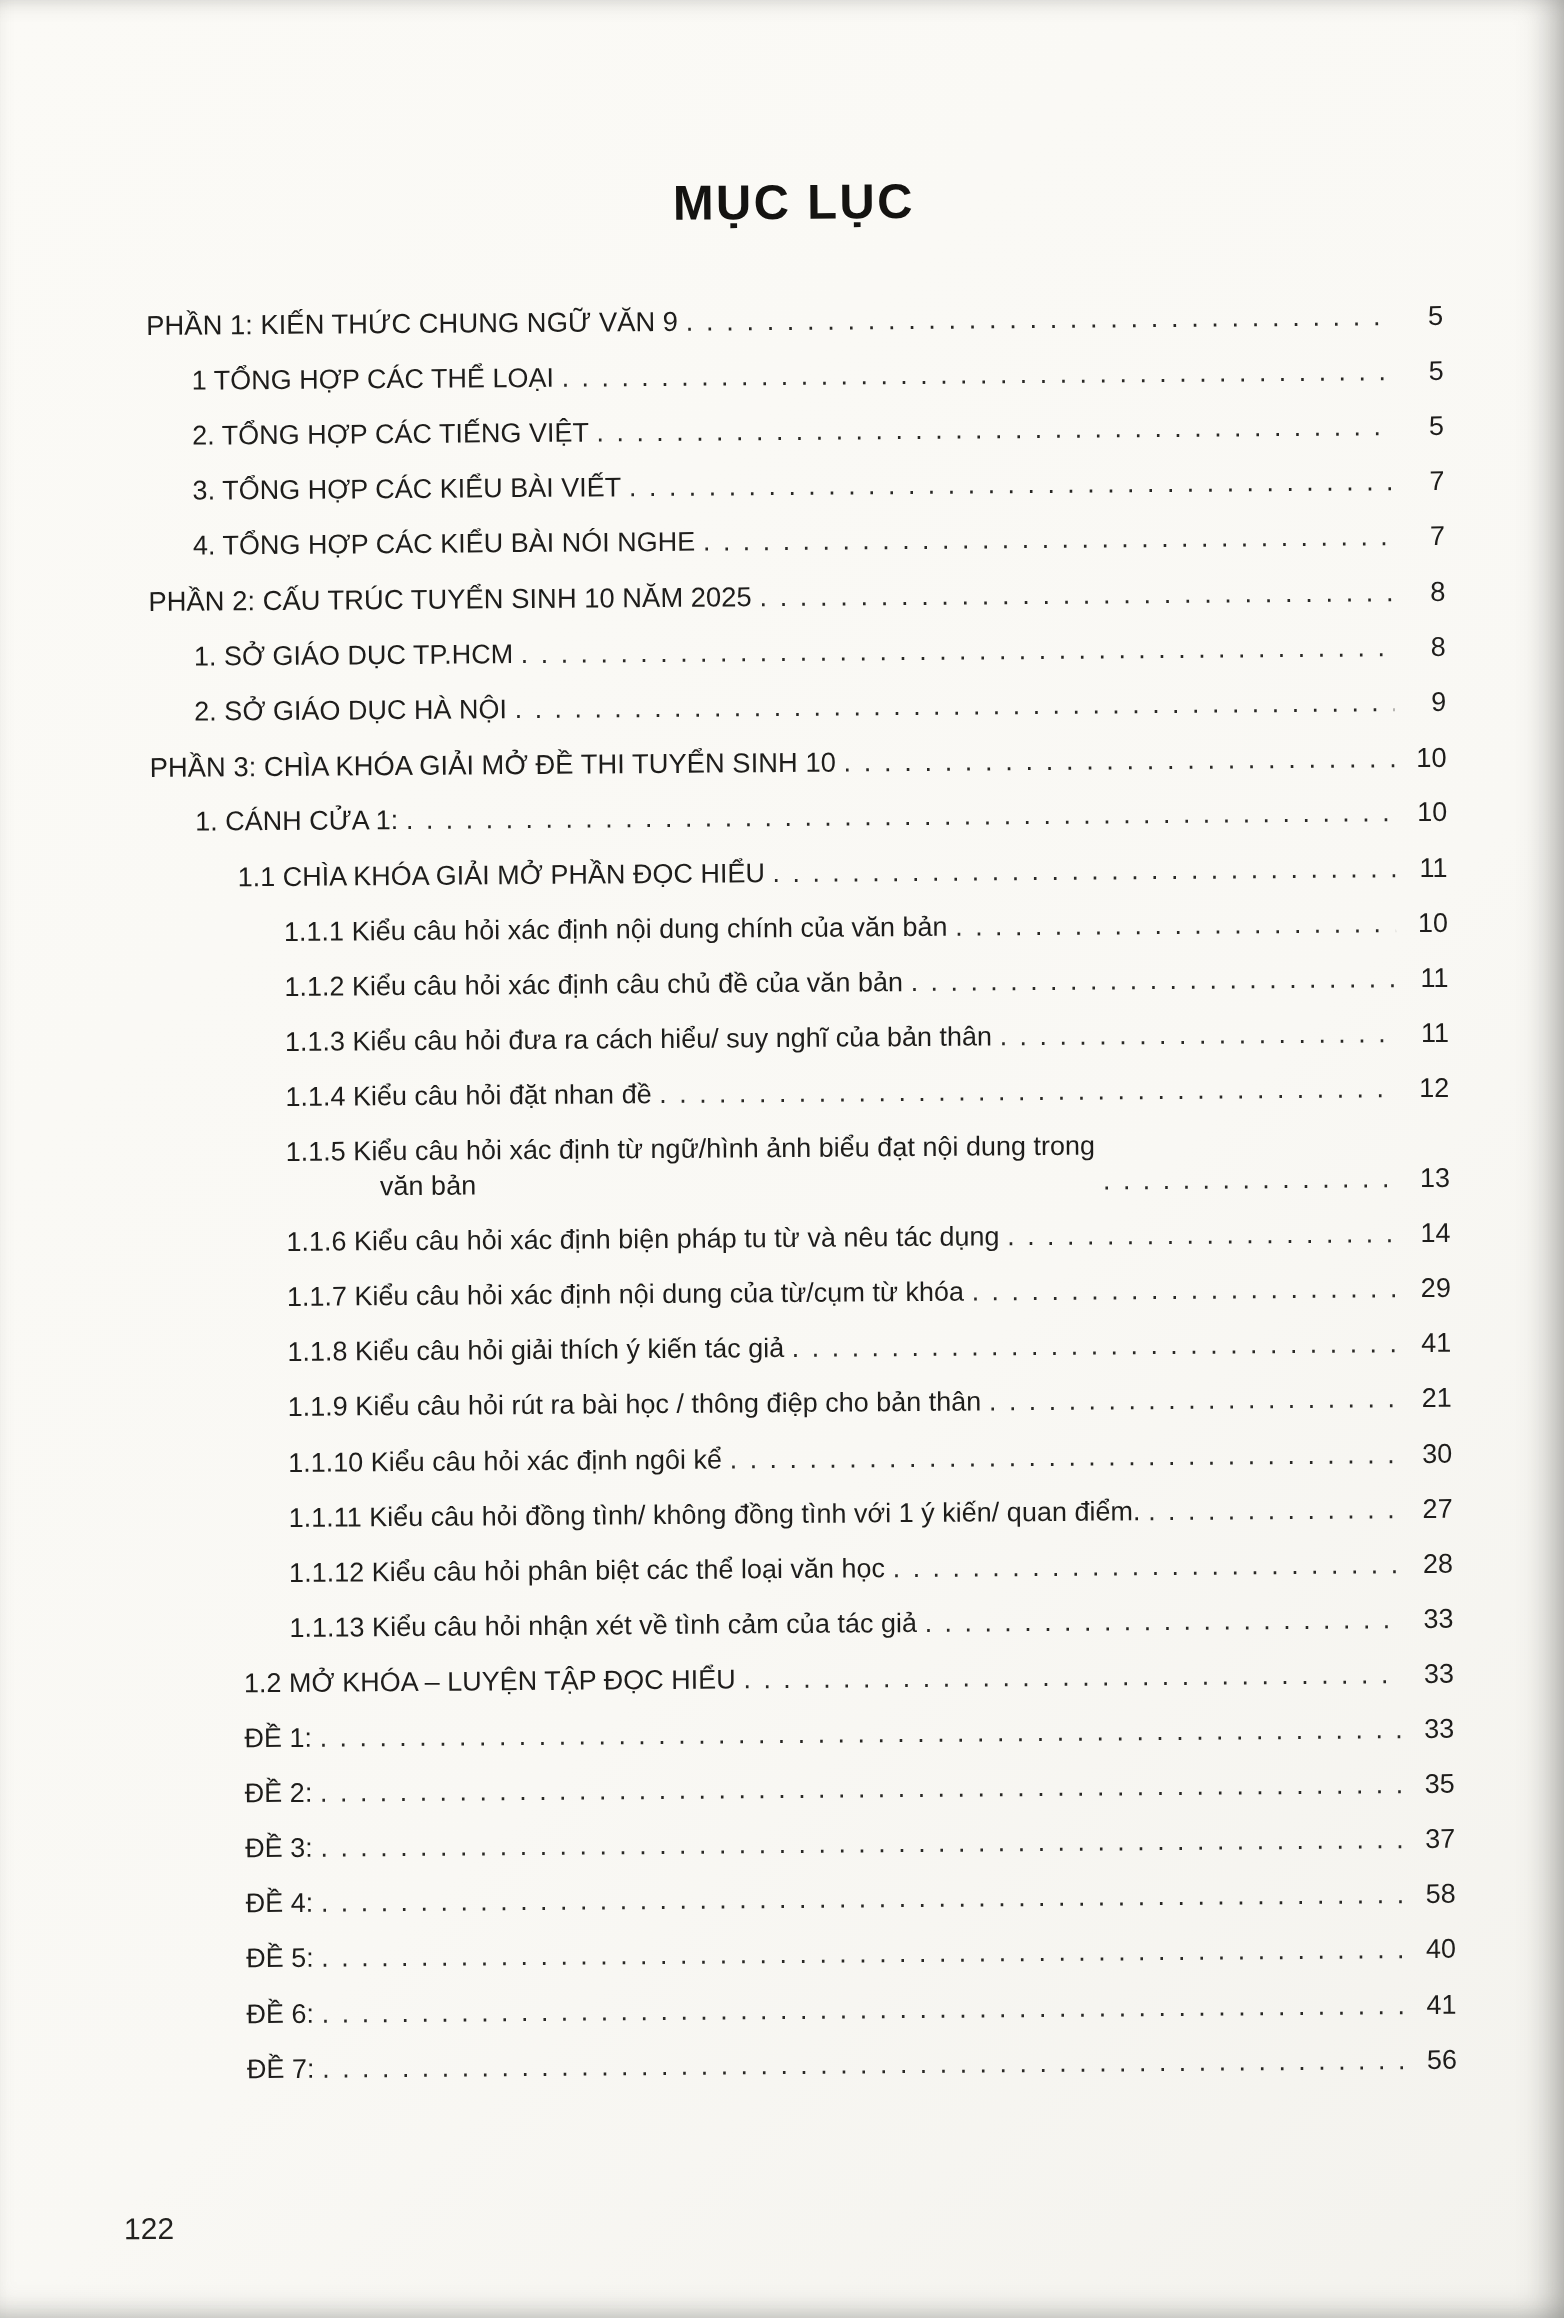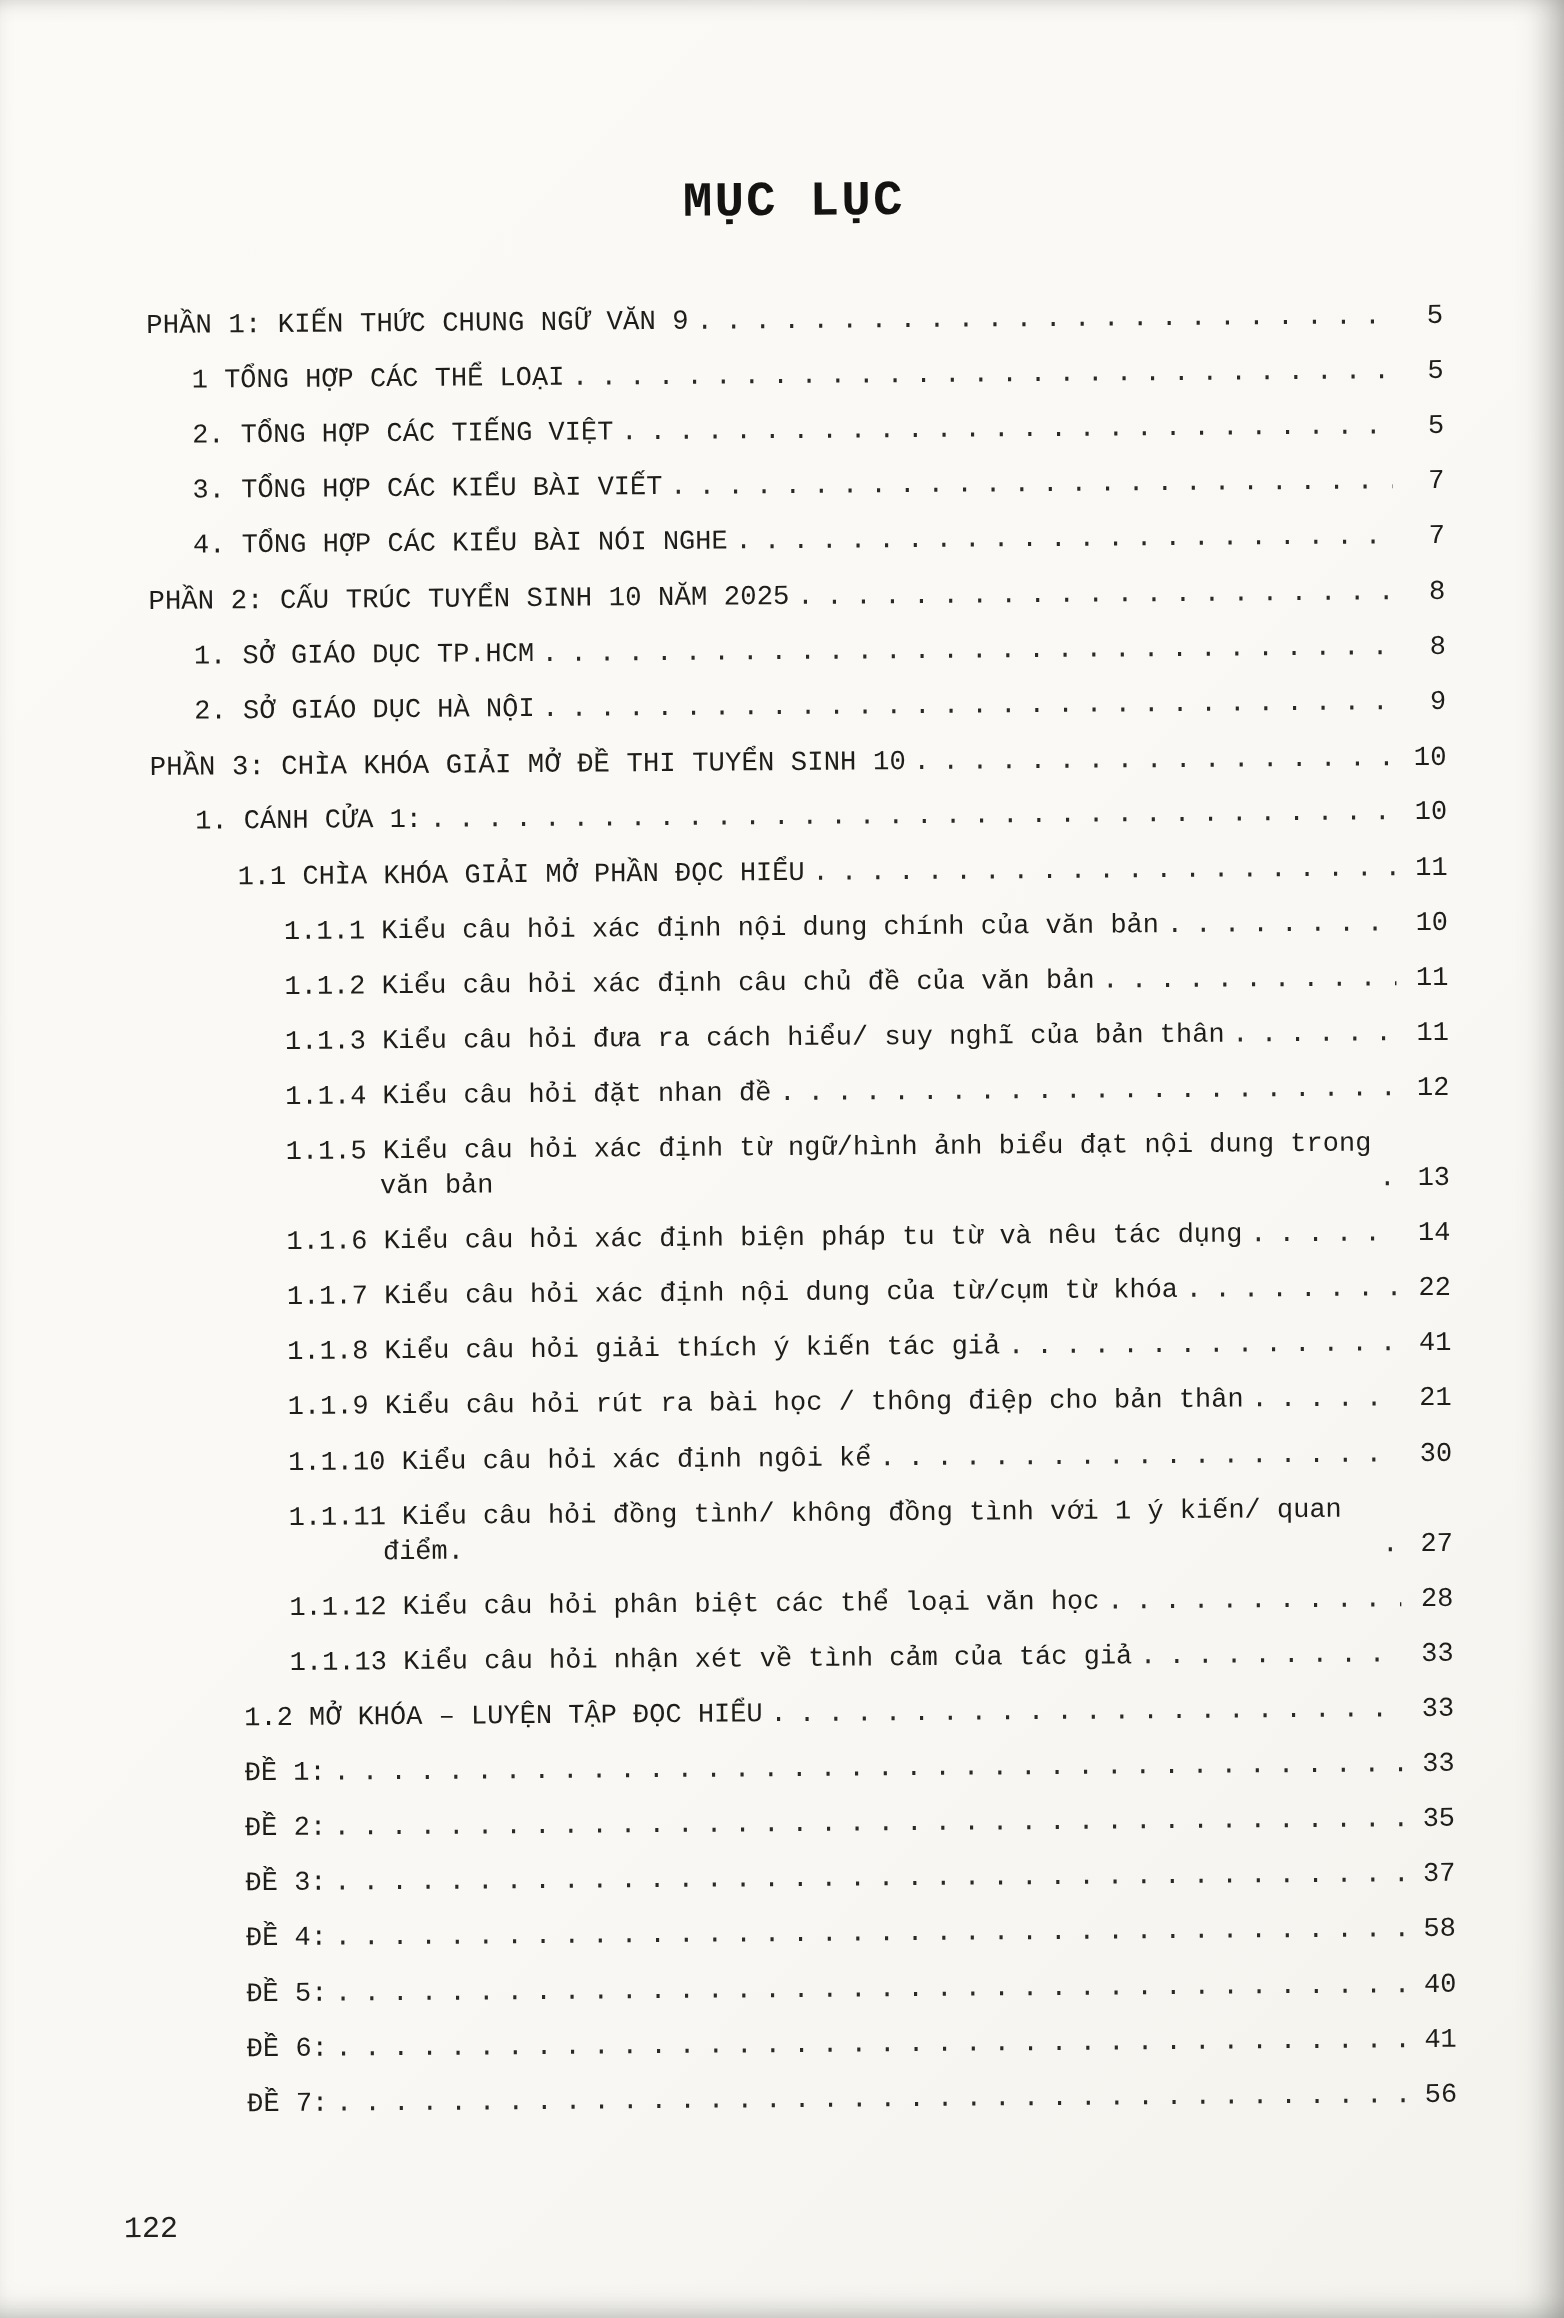--- a/index.html
+++ b/index.html
@@ -10,21 +10,21 @@
   .page {
     position: relative;
     width: 1564px;
     height: 2319px;
     background: linear-gradient(135deg, #fbfaf6 0%, #f9f8f4 60%, #f3f2ed 100%);
     box-shadow:
       inset -26px 0 32px -14px rgba(90, 92, 88, 0.45),
       inset 0 -20px 26px -14px rgba(110, 112, 106, 0.35),
       inset 0 14px 20px -15.5px rgba(140, 140, 135, 0.25);
     overflow: hidden;
-    font-family: Liberation Mono, monospace;
+    font-family: Liberation Sans, sans-serif;
     color: #1e1d1b;
   }
   .scan-content {
     position: absolute;
     top: 0;
     left: 0;
     right: 0;
     bottom: 0;
     padding: 174px 116px 0 151px;
     transform: rotate(-0.45deg);
@@ -172,21 +172,21 @@
           <span class="toc-page">13</span>
         </div>
         <div class="toc-row lvl-3">
           <span class="toc-label">1.1.6 Kiểu câu hỏi xác định biện pháp tu từ và nêu tác dụng</span>
           <span class="toc-dots">........................................................................................................................................................................................................</span>
           <span class="toc-page">14</span>
         </div>
         <div class="toc-row lvl-3">
           <span class="toc-label">1.1.7 Kiểu câu hỏi xác định nội dung của từ/cụm từ khóa</span>
           <span class="toc-dots">........................................................................................................................................................................................................</span>
-          <span class="toc-page">22</span>
+          <span class="toc-page">29</span>
         </div>
         <div class="toc-row lvl-3">
           <span class="toc-label">1.1.8 Kiểu câu hỏi giải thích ý kiến tác giả</span>
           <span class="toc-dots">........................................................................................................................................................................................................</span>
           <span class="toc-page">41</span>
         </div>
         <div class="toc-row lvl-3">
           <span class="toc-label">1.1.9 Kiểu câu hỏi rút ra bài học / thông điệp cho bản thân</span>
           <span class="toc-dots">........................................................................................................................................................................................................</span>
           <span class="toc-page">21</span>

